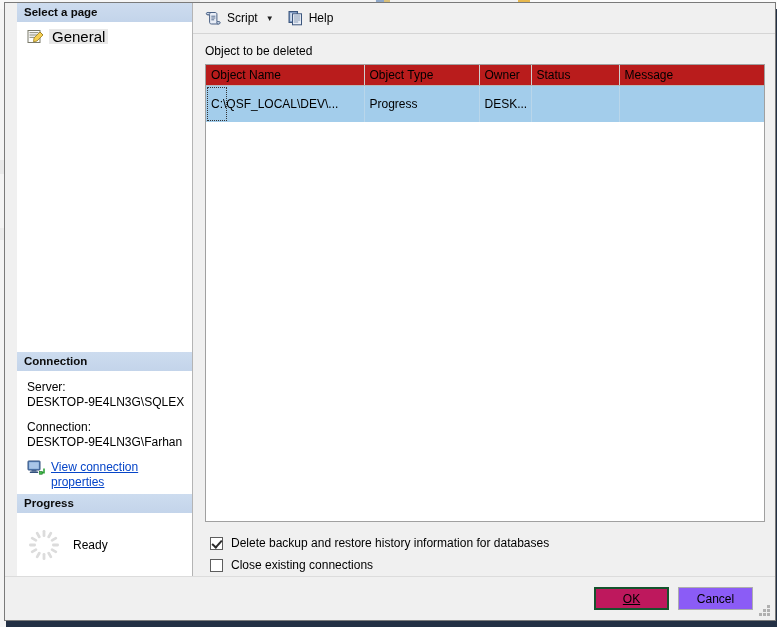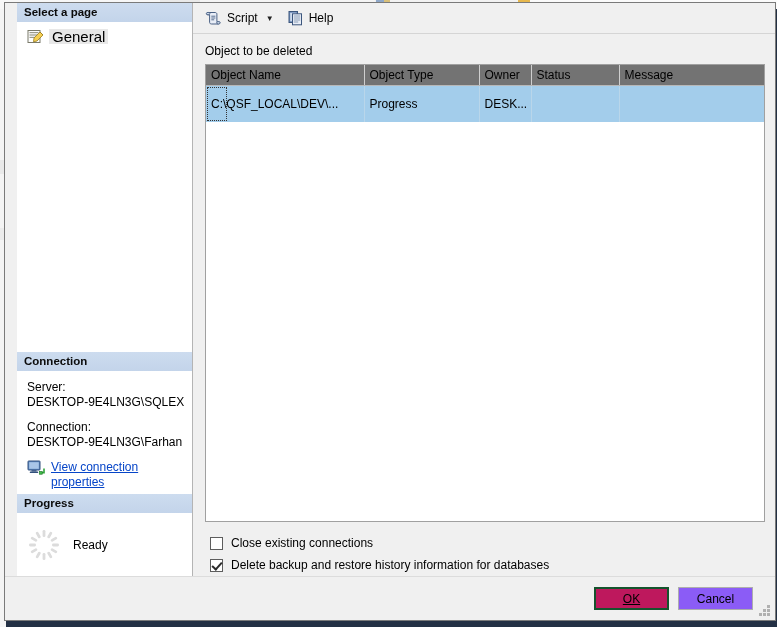--- a/index.html
+++ b/index.html
@@ -179,21 +179,21 @@
     overflow: hidden;
     min-height: 0;
     display: flex; flex-direction: column;
   }
   table.grid {
     border-collapse: collapse;
     width: 100%;
     table-layout: fixed;
   }
   table.grid th {
-    background: #737373;
+    background: #b91c1c;
     border-right: 1px solid #cfcfcf;
     border-bottom: 1px solid #b8b8b8;
     font-weight: normal;
     font-size: 12px;
     color: #000;
     text-align: left;
     padding: 2px 0 2px 5px;
     height: 20px;
     white-space: nowrap;
     overflow: hidden;
@@ -439,26 +439,26 @@
                 <td>DESK...</td>
                 <td></td>
                 <td style="border-right:none;"></td>
               </tr>
             </tbody>
           </table>
         </div>
 
         <div class="checks">
           <div class="chk-row">
+            <span class="chkbox checked"></span>
+            <span>Delete backup and restore history information for databases</span>
+          </div>
+          <div class="chk-row">
             <span class="chkbox"></span>
             <span>Close existing connections</span>
-          </div>
-          <div class="chk-row">
-            <span class="chkbox checked"></span>
-            <span>Delete backup and restore history information for databases</span>
           </div>
         </div>
       </div>
     </div>
   </div>
 
   <div id="footer">
     <div class="btn default">OK</div>
     <div class="btn">Cancel</div>
     <div class="grip">

